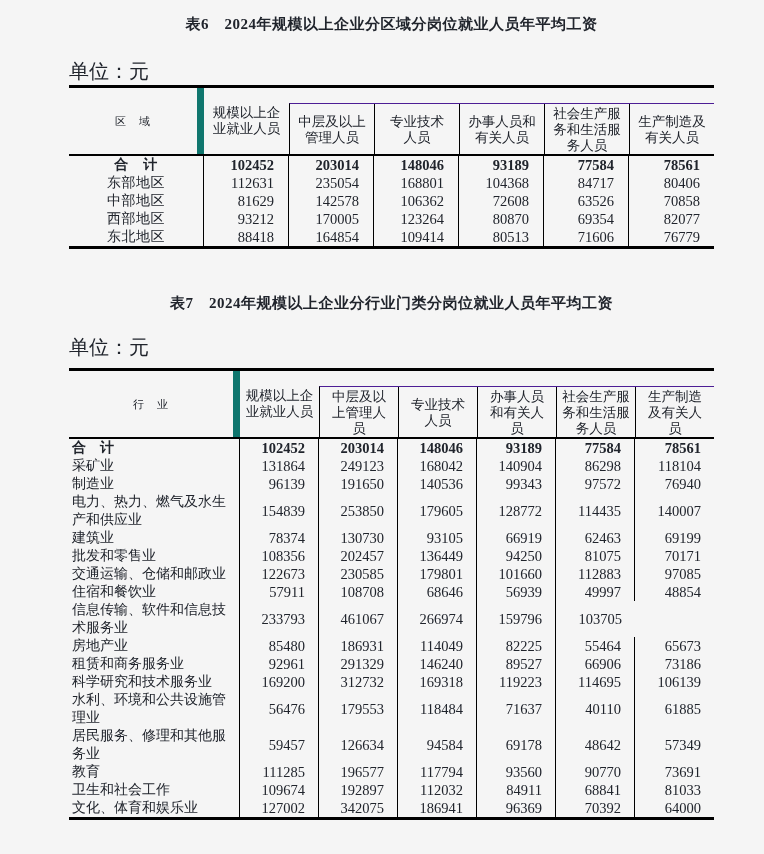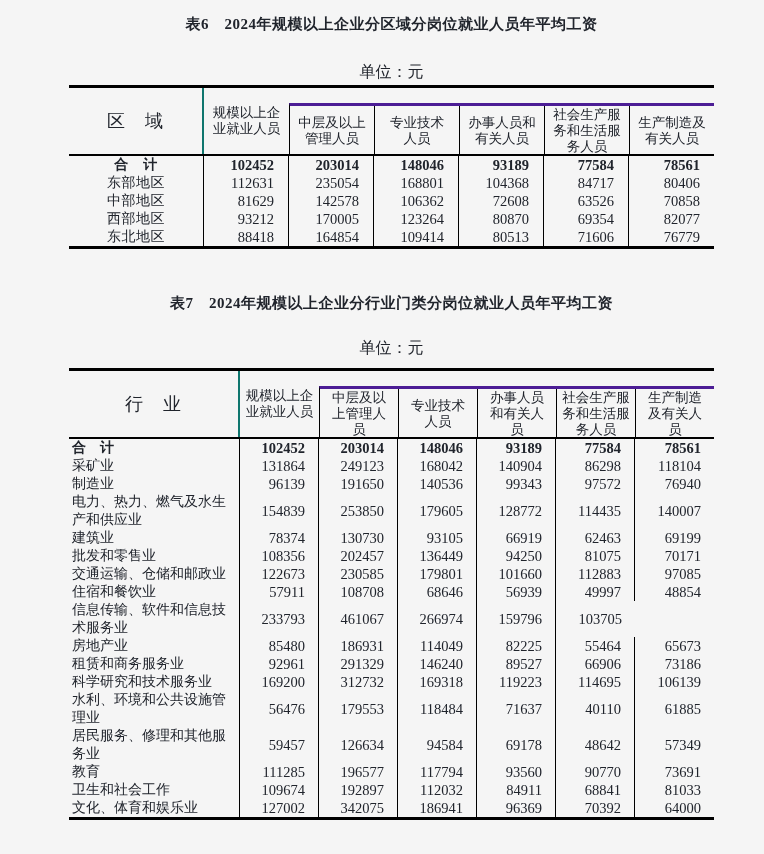--- a/index.html
+++ b/index.html
@@ -12,51 +12,51 @@
   .doc { width:645px; margin-left:69px; }
 
   .tbl-title {
     text-align:center; font-weight:bold; font-size:15px; line-height:19px;
     letter-spacing:0.5px;
   }
   .t6-title { padding-top:15px; }
   .t7-title { margin-top:45px; }
 
   .unit {
-    text-align:center; font-size:16px; line-height:17px;
+    text-align:left; font-size:20px; line-height:17px;
   }
   .t6-unit { margin-top:29px; }
   .t7-unit { margin-top:26px; }
 
   .stat-table {
     width:645px;
     border-top:3px solid #000;
     border-bottom:3px solid #000;
   }
   .t6 { margin-top:5px; }
   .t7 { margin-top:12px; }
 
   
   .thead { display:flex; height:68px; border-bottom:2px solid #000; font-size:13.5px; line-height:16px; }
   .corner {
     display:flex; align-items:center; justify-content:center;
-    border-right:2px solid #0f766e; height:100%;
-    font-size:18px; letter-spacing:1px;
+    border-right:7px solid #0f766e; height:100%;
+    font-size:11px; letter-spacing:1px;
   }
   .t6 .corner { width:135px; }
   .t7 .corner { width:171px; }
   .firstcol {
     display:flex; align-items:center; justify-content:center;
     text-align:right; white-space:pre-line; height:100%;
   }
   .t6 .firstcol { width:85px; }
   .t7 .firstcol { width:79px; }
   .subbox {
     flex:1; margin-top:15px; height:53px;
-    border-top:3px solid #4c1d95; border-left:1px solid #000;
+    border-top:1px solid #4c1d95; border-left:1px solid #000;
     display:flex;
   }
   .subbox .hcell {
     display:flex; align-items:center; justify-content:center;
     text-align:center; white-space:pre-line;
     border-right:1px solid #000; height:100%;
   }
   .t6 .subbox .hcell { width:85px; }
   .t7 .subbox .hcell { width:79px; }
   .subbox .hcell:last-child { border-right:none; width:auto; flex:1; }

